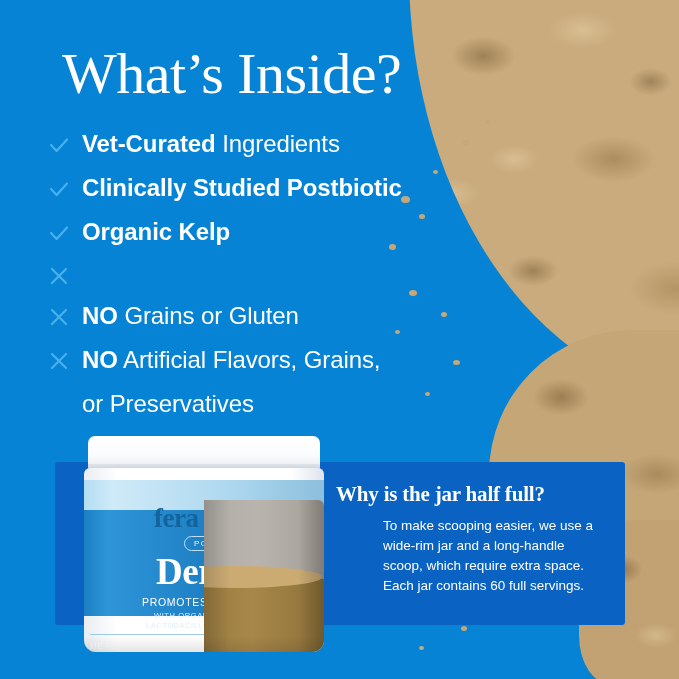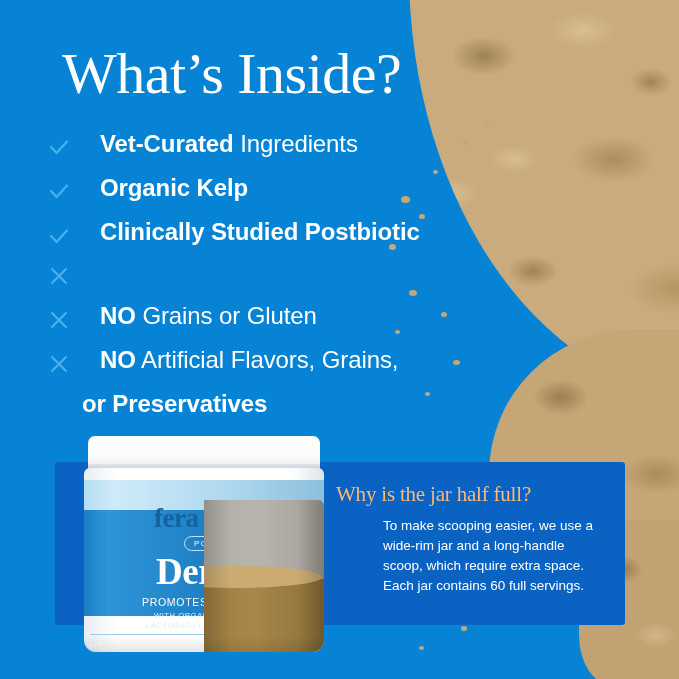--- a/index.html
+++ b/index.html
@@ -76,53 +76,52 @@
     color:#ffffff; letter-spacing:-0.5px;
     white-space:nowrap;
   }
 
   
   .features {
     position:absolute; left:48px; top:128px;
     width:420px;
   }
   .feature {
-    display:flex; align-items:flex-end;
+    display:flex; align-items:center;
     margin-bottom:13px;
     color:#ffffff;
-    gap:18px;
   }
   .f-icon {
     width:34px; flex:0 0 34px;
     display:flex; align-items:center; justify-content:flex-start;
     padding-top:4px;
   }
   .f-icon svg { display:block; }
   .f-text {
     font-size:24px; line-height:1.30;
     color:#ffffff; font-weight:400;
     letter-spacing:-0.1px;
   }
   .f-text b { font-weight:700; }
-  .f-cont { padding-left:34px;font-weight:bold; }
+  .f-cont { padding-left:34px; }
 
   
   .card {
     position:absolute;
     left:55px; top:462px; width:570px; height:163px;
     background:#0a62c2;
     border-radius:3px;
   }
   .card-text {
     position:absolute; left:281px; top:20px; width:268px;
   }
   .card-title {
     font-family:"Liberation Serif", serif;
-    font-weight:400;
-    font-size:21px; color:#fdba74;
+    font-weight:700;
+    font-size:21px; color:#ffffff;
     letter-spacing:-0.2px;
     margin-bottom:9px;
     white-space:nowrap;
   }
   .card-body {
     font-size:13.5px; line-height:1.47; color:#ffffff;margin-left:47px;
   }
 
   
   .jar {
@@ -267,30 +266,30 @@
       </span>
       <span class="f-text"><b>Vet-Curated</b><span> Ingredients</span></span>
     </div>
 
     <div class="feature">
       <span class="f-icon">
         <svg width="22" height="22" viewBox="0 0 22 22">
             <path d="M3 10 L8.6 16 L19 4.5" fill="none" stroke="#49b0ec" stroke-width="2.2" stroke-linecap="round" stroke-linejoin="round"></path>
           </svg>
       </span>
+      <span class="f-text"><b>Clinically Studied Postbiotic</b><span></span></span>
+    </div>
+
+    <div class="feature">
+      <span class="f-icon">
+        <svg width="22" height="22" viewBox="0 0 22 22">
+            <path d="M3 10 L8.6 16 L19 4.5" fill="none" stroke="#49b0ec" stroke-width="2.2" stroke-linecap="round" stroke-linejoin="round"></path>
+          </svg>
+      </span>
       <span class="f-text"><b>Organic Kelp</b><span></span></span>
-    </div>
-
-    <div class="feature">
-      <span class="f-icon">
-        <svg width="22" height="22" viewBox="0 0 22 22">
-            <path d="M3 10 L8.6 16 L19 4.5" fill="none" stroke="#49b0ec" stroke-width="2.2" stroke-linecap="round" stroke-linejoin="round"></path>
-          </svg>
-      </span>
-      <span class="f-text"><b>Clinically Studied Postbiotic</b><span></span></span>
     </div>
 
     <div class="feature">
       <span class="f-icon">
         <svg width="22" height="22" viewBox="0 0 22 22">
             <path d="M4 4 L18 18 M18 4 L4 18" fill="none" stroke="#49b0ec" stroke-width="2.2" stroke-linecap="round"></path>
           </svg>
       </span>
     </div>
 

